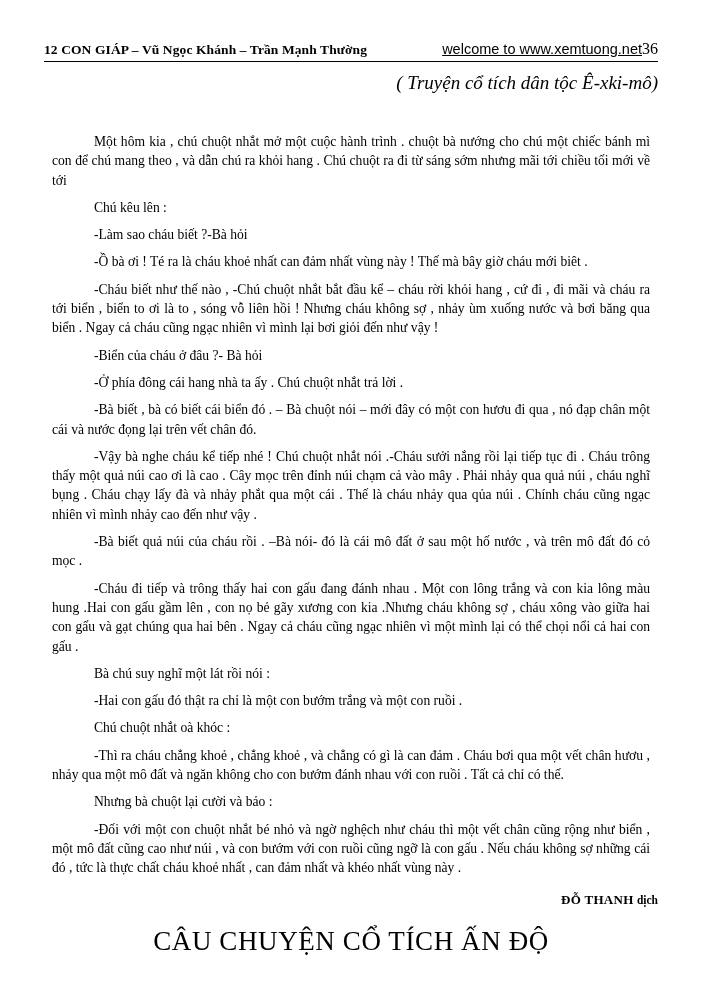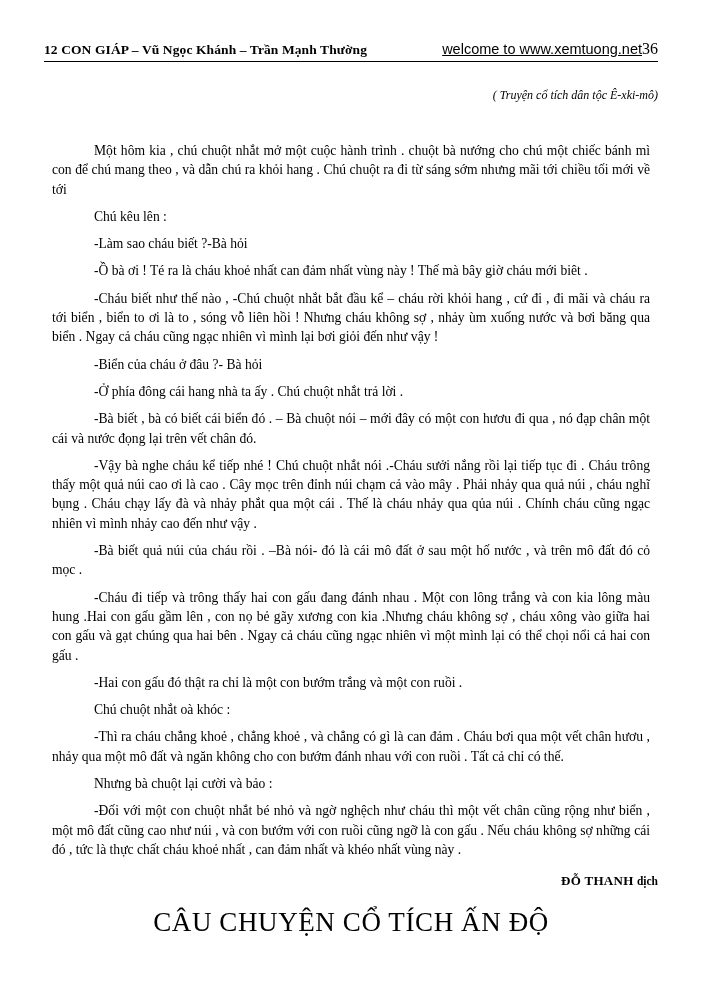--- a/index.html
+++ b/index.html
@@ -45,22 +45,22 @@
     font-size: 16px;
     font-family: "Liberation Serif", serif;
   }
   .header-rule {
     border-bottom: 1.2px solid #000;
     margin-top: 3px;
   }
   .subtitle {
     text-align: right;
     font-style: italic;
-    font-size: 12px;
-    margin-top: 26px;
+    font-size: 19px;
+    margin-top: 10px;
   }
   .body-text {
     margin-top: 38px;
     font-size: 13.6px;
     line-height: 1.42;
     text-align: justify;
   }
   .body-text p {
     margin: 8px;
   }
@@ -109,20 +109,21 @@
     <p class="ind">Chú kêu lên :</p>
     <p class="ind">-Làm sao cháu biết ?-Bà hỏi</p>
     <p class="ind">-Ồ bà ơi ! Té ra là cháu khoẻ nhất can đảm nhất vùng này ! Thế mà bây giờ cháu mới biêt .</p>
     <p class="ind">-Cháu biết như thế nào , -Chú chuột nhắt bắt đầu kể – cháu rời khỏi hang , cứ đi , đi mãi và cháu ra tới biển , biển to ơi là to , sóng vỗ liên hồi ! Nhưng cháu không sợ , nhảy ùm xuống nước và bơi băng qua biển . Ngay cả cháu cũng ngạc nhiên vì mình lại bơi giỏi đến như vậy !</p>
     <p class="ind">-Biển của cháu ở đâu ?- Bà hỏi</p>
     <p class="ind">-Ở phía đông cái hang nhà ta ấy . Chú chuột nhắt trả lời .</p>
     <p class="ind">-Bà biết , bà có biết cái biển đó . – Bà chuột nói – mới đây có một con hươu đi qua , nó đạp chân một cái và nước đọng lại trên vết chân đó.</p>
     <p class="ind">-Vậy bà nghe cháu kể tiếp nhé ! Chú chuột nhắt nói .-Cháu sưởi nắng rồi lại tiếp tục đi . Cháu trông thấy một quả núi cao ơi là cao . Cây mọc trên đỉnh núi chạm cả vào mây . Phải nhảy qua quả núi , cháu nghĩ bụng . Cháu chạy lấy đà và nhảy phắt qua một cái . Thế là cháu nhảy qua qủa núi . Chính cháu cũng ngạc nhiên vì mình nhảy cao đến như vậy .</p>
     <p class="ind">-Bà biết quả núi của cháu rồi . –Bà nói- đó là cái mô đất ở sau một hố nước , và trên mô đất đó cỏ mọc .</p>
     <p class="ind">-Cháu đi tiếp và trông thấy hai con gấu đang đánh nhau . Một con lông trắng và con kia lông màu hung .Hai con gấu gầm lên , con nọ bẻ gãy xương con kia .Nhưng cháu không sợ , cháu xông vào giữa hai con gấu và gạt chúng qua hai bên . Ngay cả cháu cũng ngạc nhiên vì một mình lại có thể chọi nổi cả hai con gấu .</p>
+    <p class="ind">Bà chú suy nghĩ một lát rồi nói :</p>
     <p class="ind">-Hai con gấu đó thật ra chỉ là một con bướm trắng và một con ruồi .</p>
     <p class="ind">Chú chuột nhắt oà khóc :</p>
     <p class="ind">-Thì ra cháu chẳng khoẻ , chẳng khoẻ , và chẳng có gì là can đảm . Cháu bơi qua một vết chân hươu , nhảy qua một mô đất và  ngăn không cho con bướm đánh nhau với con ruồi . Tất cả chỉ có thế.</p>
     <p class="ind">Nhưng bà chuột lại cười và bảo :</p>
     <p class="ind">-Đối với một con chuột nhắt bé nhỏ và ngờ nghệch như cháu thì một vết chân cũng rộng như biển , một mô đất cũng cao như núi , và con bướm với con ruồi cũng ngỡ là con gấu . Nếu cháu không sợ những cái đó , tức là thực chất cháu khoẻ nhất , can đảm nhất và khéo nhất vùng này .</p>
   </div>
 
   <div class="signature">
     <span class="name">ĐỖ THANH</span>
     <span class="role">dịch</span>

